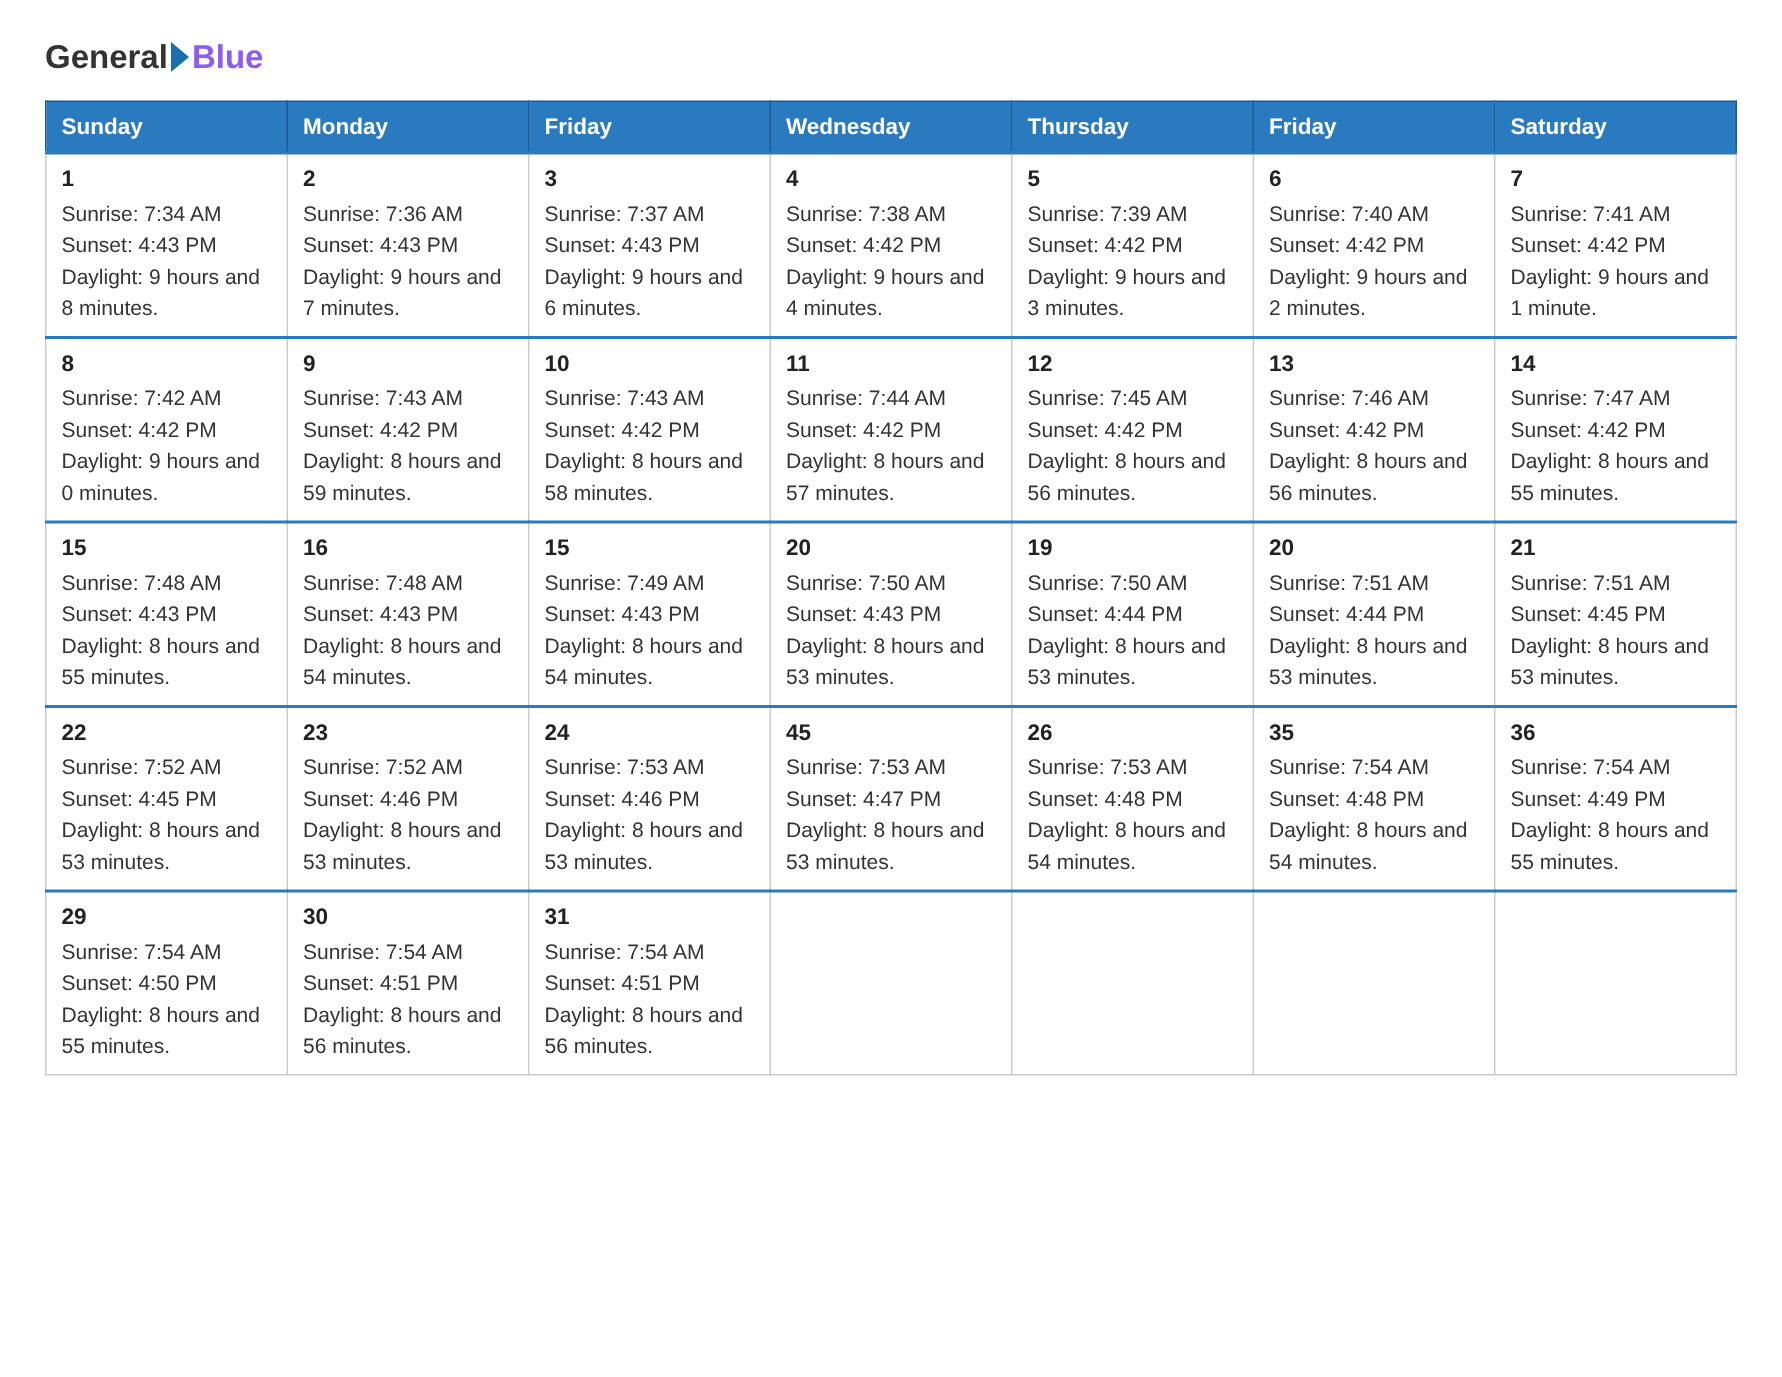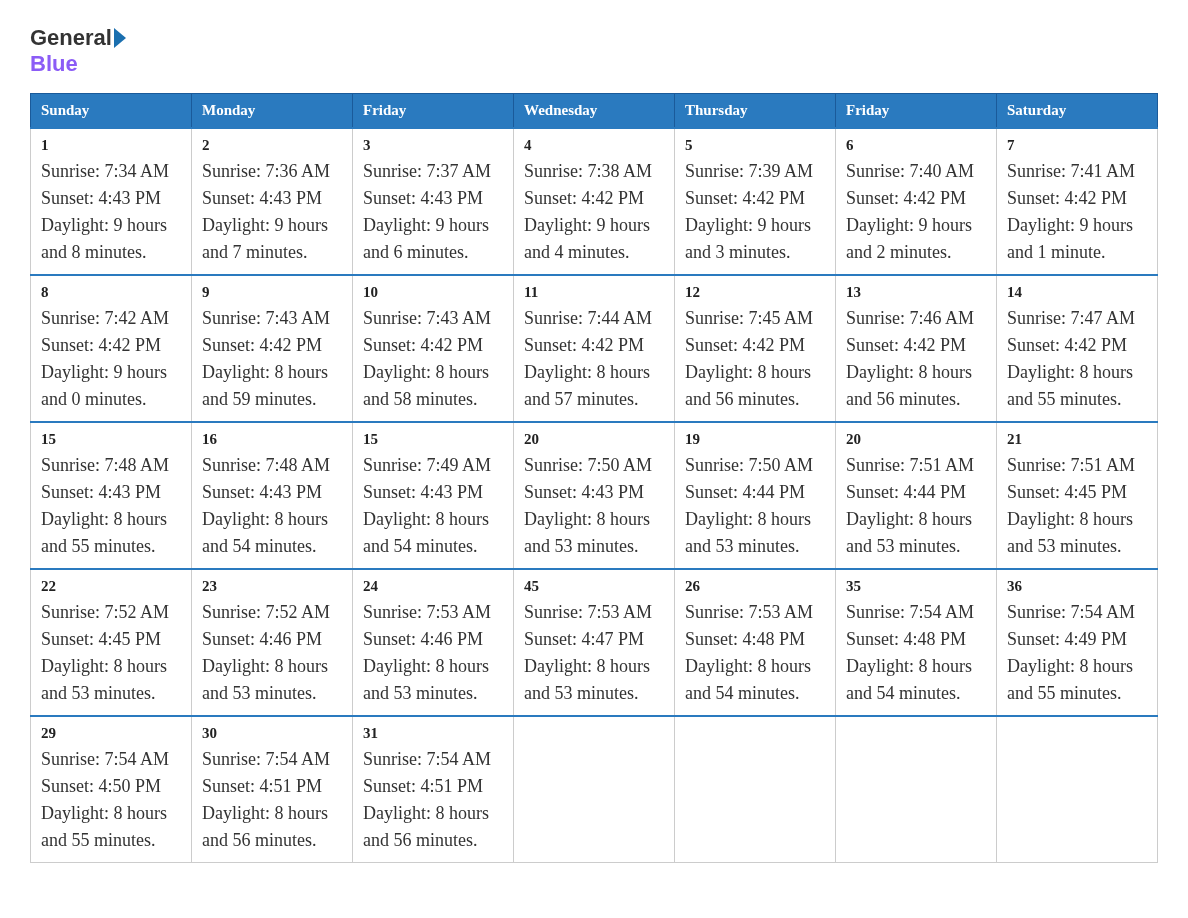--- a/index.html
+++ b/index.html
@@ -11,22 +11,22 @@
       padding: 20px 30px;
     }
     .header-area {
       display: flex;
       justify-content: space-between;
       align-items: flex-start;
       margin-bottom: 10px;
     }
     .logo {
       display: flex;
-      flex-direction: column;
-      align-items: flex-start;
+      flex-direction: row;
+      align-items: center;
       margin-top: 5px;
     }
     .logo-text {
       display: flex;
       align-items: center;
       font-size: 22px;
       font-weight: bold;
       color: #333;
     }
     .logo-general { color: #333; }
@@ -49,21 +49,20 @@
     }
     .location-title {
       font-size: 20px;
       color: #444;
       margin-top: 5px;
     }
     .calendar {
       width: 100%;
       border-collapse: collapse;
       margin-top: 16px;
-      font-family: Liberation Serif, serif;
     }
     .calendar th {
       background: #2a7abf;
       color: #fff;
       padding: 8px 10px;
       font-size: 15px;
       font-weight: bold;
       text-align: left;
       border: 1px solid #1a5a9a;
     }
@@ -78,21 +77,21 @@
       background: #fff;
     }
     .calendar td .day-num {
       font-size: 15px;
       font-weight: bold;
       display: block;
       margin-bottom: 4px;
       color: #222;
     }
     .calendar td .day-info {
-      font-size: 18px;
+      font-size: 14px;
       color: #333;
       line-height: 1.5;
     }
     .calendar tr { border-bottom: 2px solid #2a7abf; }
     .calendar tbody tr:last-child { border-bottom: none; }
     .empty-cell { background: #fff; }
   </style>
 </head>
 <body>
 

